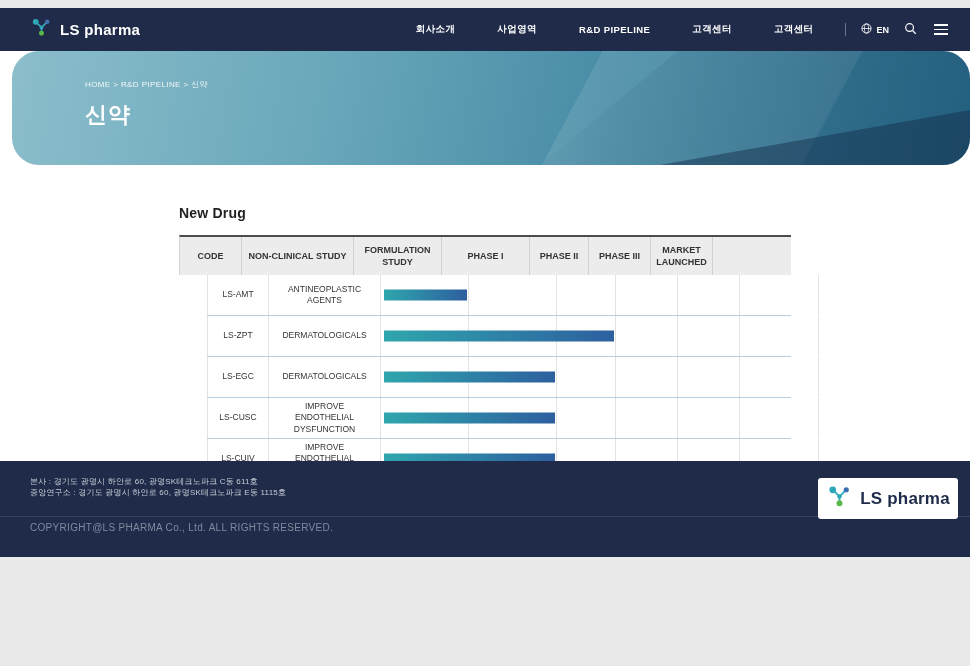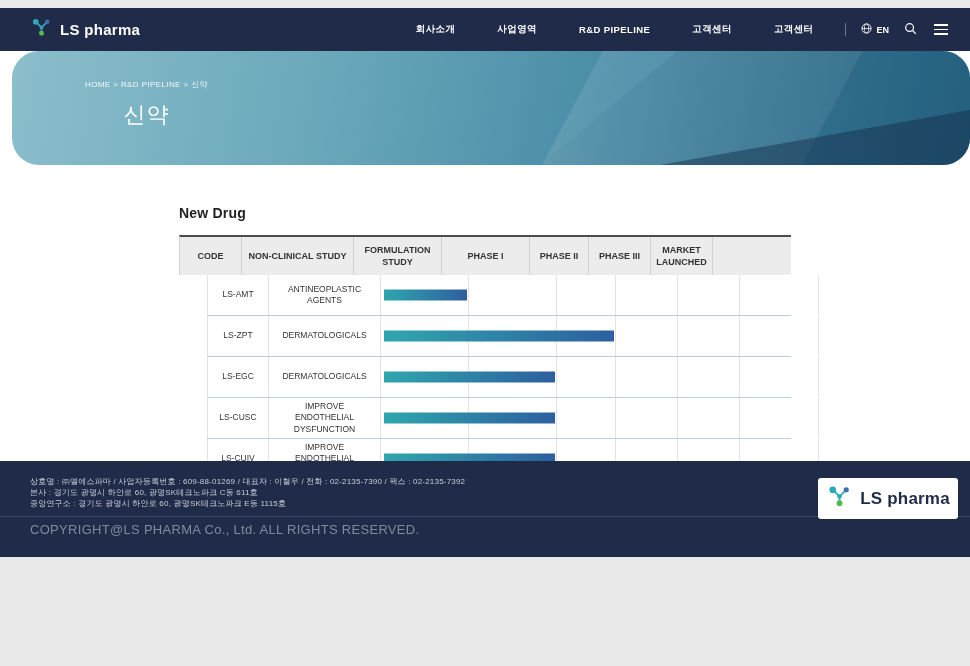--- a/index.html
+++ b/index.html
@@ -26,21 +26,21 @@
           background:linear-gradient(100deg,#8cbecb 0%,#67a6b9 35%,#4589a4 65%,#2f7191 100%);border-radius:27px; }
   .hero-shape-a { position:absolute; top:-30px; right:150px; width:260px; height:220px;
                   background:rgba(255,255,255,0.10); transform:skewX(-28deg); }
   .hero-shape-b { position:absolute; top:0; right:0; width:430px; height:114px;
                   background:linear-gradient(100deg,rgba(18,66,96,0) 0%,rgba(18,66,96,0.38) 100%);
                   clip-path:polygon(32% 0,100% 0,100% 100%,0 100%); }
   .hero-shape-c { position:absolute; bottom:0; right:0; width:310px; height:55px;
                   background:rgba(18,42,70,0.45); clip-path:polygon(100% 0,100% 100%,0 100%); }
   .hero-inner { position:absolute; left:73px; top:28px; z-index:2; }
   .breadcrumb { color:rgba(255,255,255,0.9); font-size:8px; letter-spacing:0.4px; cursor:pointer; }
-  .hero-title { margin-top:10px; color:#fff; font-size:22px; font-weight:normal; letter-spacing:1px;text-align:center; }
+  .hero-title { margin-top:10px; color:#fff; font-size:22px; font-weight:bold; letter-spacing:1px; }
 
   
   .content { position:absolute; top:157px; left:0; right:0; height:413px; background:#fff; }
   .section-title { position:absolute; left:179px; top:40px; font-size:14px; font-weight:bold; color:#222; letter-spacing:0.2px; }
 
   .ptable { position:absolute; left:179px; top:70px; width:612px; }
   .thead { display:grid; grid-template-columns:62px 112px 88px 88px 59px 62px 62px 79px;
            background:#ececec; border-top:2px solid #4c4c4c; border-left:1px solid #d2d2d2;
            height:40px; }
   .th { display:flex; align-items:center; justify-content:center; text-align:center;
@@ -53,21 +53,21 @@
   .td { display:flex; align-items:center; justify-content:center; text-align:center;
         font-size:8.5px; color:#333; border-right:1px solid #e3e3e3; line-height:1.3; }
   .td:first-child { border-left:1px solid #e3e3e3; }
   .td.indication { padding:0 8px; }
   .bar { position:absolute; left:177px; top:50%; transform:translateY(-50%); height:11px; }
 
   
   .footer { position:absolute; bottom:0; left:0; right:0; height:96px; background:#1f2b49; }
   .footer-info { position:absolute; left:30px; top:15px; color:#c7ccd6; font-size:8px; line-height:11px; letter-spacing:0.2px; }
   .footer-divider { position:absolute; left:0; right:0; top:55px; height:1px; background:#39435f; }
-  .footer-copy { position:absolute; left:30px; top:61px; color:#7f8a9e; font-size:13px; letter-spacing:0.3px; }
+  .footer-copy { position:absolute; left:30px; top:61px; color:#7f8a9e; font-size:10px; letter-spacing:0.3px; }
   .footer-logo-box { position:absolute; right:12px; top:17px; width:140px; height:41px; background:#fff;
                      border-radius:3px; display:flex; align-items:center; justify-content:center; gap:7px; z-index:2; }
   .footer-logo-text { color:#1e2b49; font-weight:bold; font-size:17px; letter-spacing:0.2px; }
 </style>
 </head>
 <body>
 
 <div class="page">
 
   <header class="topbar">
@@ -209,21 +209,20 @@
             <div class="td phase"></div>
             <div class="td phase"></div>
             <div class="bar" style="width: 83px; background: linear-gradient(90deg, rgb(47, 166, 173), rgb(45, 95, 159));"></div>
           </div>
         </div>
     </div>
   </main>
 
   <footer class="footer">
     <div class="footer-info">
-      <div>상호명 : ㈜엘에스파마  /  사업자등록번호 : 609-88-01269  /  대표자 : 이철우  /  전화 : 02-2135-7390  /  팩스 : 02-2135-7392</div>
       <div>본사 : 경기도 광명시 하안로 60, 광명SK테크노파크 C동 611호</div>
       <div>중앙연구소 : 경기도 광명시 하안로 60, 광명SK테크노파크 E동 1115호</div>
     </div>
     <div class="footer-divider"></div>
     <div class="footer-copy">COPYRIGHT@LS PHARMA Co., Ltd. ALL RIGHTS RESERVED.</div>
     <div class="footer-logo-box">
       <span>
         <svg width="27" height="27" viewBox="0 0 24 24">
           <path d="M6 6 L12 12 M12 12 L18 6 M12 12 L12 18" stroke="#3bb3c3" stroke-width="1.6" fill="none"></path>
           <circle cx="6" cy="6" r="3" fill="#2ea7b9"></circle>

